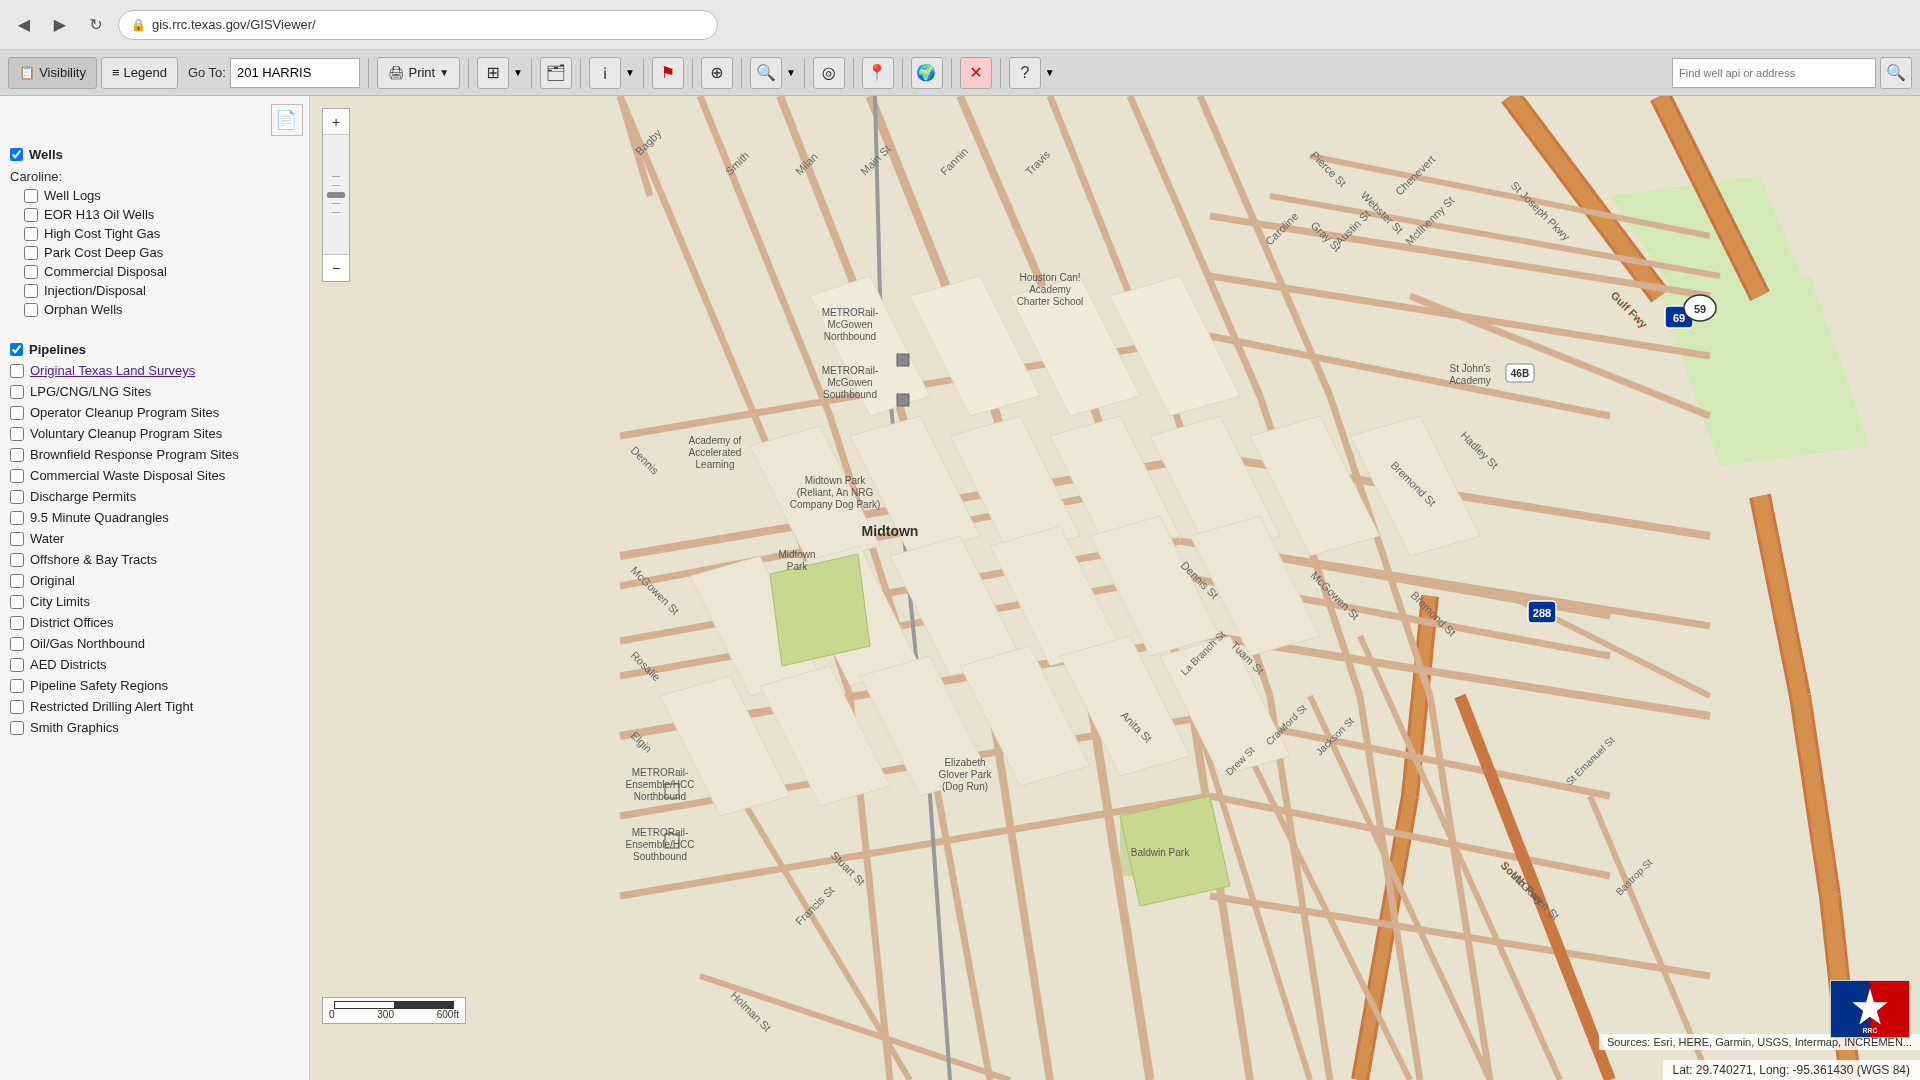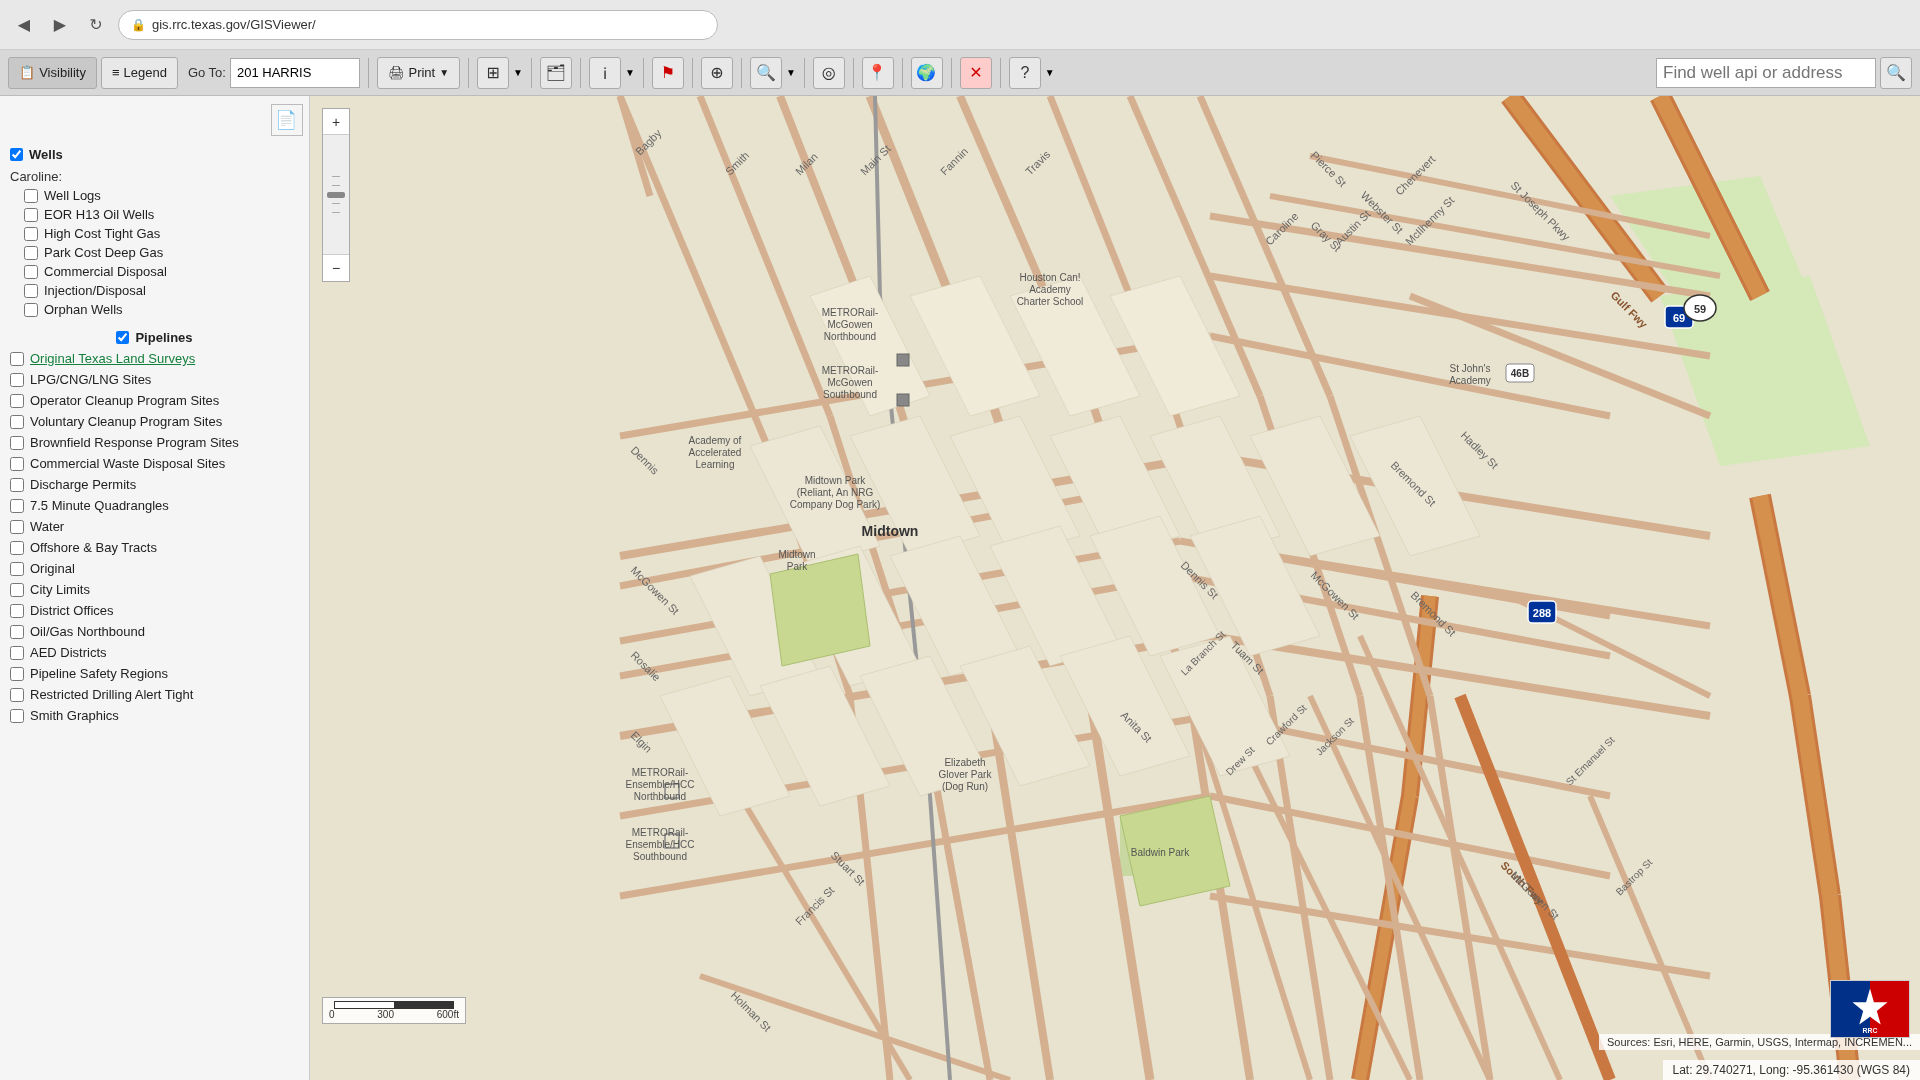--- a/index.html
+++ b/index.html
@@ -80,22 +80,22 @@
       border: 1px solid #aaa;
       padding: 0 6px;
       font-size: 13px;
       width: 130px;
       background: white;
     }
     .search-box {
       height: 30px;
       border: 1px solid #aaa;
       padding: 0 6px;
-      font-size: 17px;
-      width: 220px;
+      font-size: 11px;
+      width: 204px;
       background: white;
       color: #888;
     }
     .toolbar-separator { width: 1px; height: 30px; background: #aaa; margin: 0 4px; }
     .dropdown-arrow { font-size: 10px; }
 
     
     .main-layout {
       display: flex;
       height: calc(1080px - 50px - 46px);
@@ -393,28 +393,28 @@
     </div>
     <div class="sub-item">
       <input type="checkbox" style="">
       <span>Injection/Disposal</span>
     </div>
     <div class="sub-item">
       <input type="checkbox" style="">
       <span>Orphan Wells</span>
     </div>
 
-    <div class="section-header" style="margin-top:6px;justify-content:center;">
+    <div class="section-header" style="margin-top:18px;">
       <input type="checkbox" checked="" style="">
       <span>Pipelines</span>
     </div>
 
     <div class="layer-item">
       <input type="checkbox" style="">
-      <span style="color:#15803d; text-decoration:underline; cursor:pointer;">Original Texas Land Surveys</span>
+      <span style="color:#4c1d95; text-decoration:underline; cursor:pointer;">Original Texas Land Surveys</span>
     </div>
     <div class="layer-item">
       <input type="checkbox" style="">
       <span>LPG/CNG/LNG Sites</span>
     </div>
     <div class="layer-item">
       <input type="checkbox" style="">
       <span>Operator Cleanup Program Sites</span>
     </div>
     <div class="layer-item">
@@ -428,21 +428,21 @@
     <div class="layer-item">
       <input type="checkbox" style="">
       <span>Commercial Waste Disposal Sites</span>
     </div>
     <div class="layer-item">
       <input type="checkbox" style="">
       <span>Discharge Permits</span>
     </div>
     <div class="layer-item">
       <input type="checkbox" style="">
-      <span>7.5 Minute Quadrangles</span>
+      <span>9.5 Minute Quadrangles</span>
     </div>
     <div class="layer-item">
       <input type="checkbox" style="">
       <span>Water</span>
     </div>
     <div class="layer-item">
       <input type="checkbox" style="">
       <span>Offshore &amp; Bay Tracts</span>
     </div>
     <div class="layer-item">

